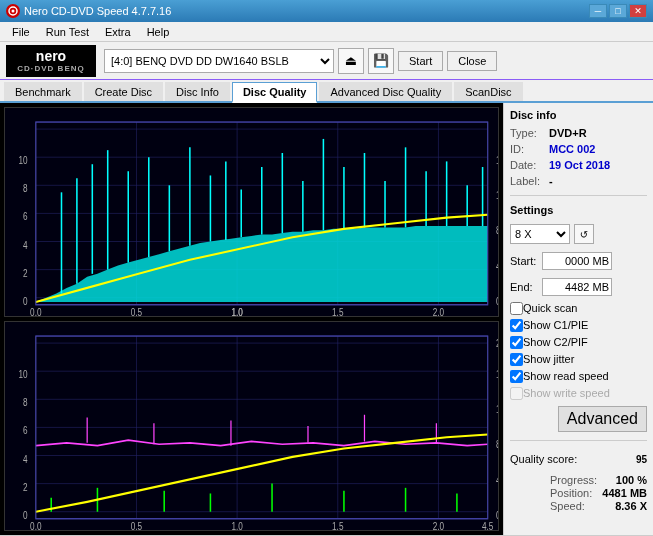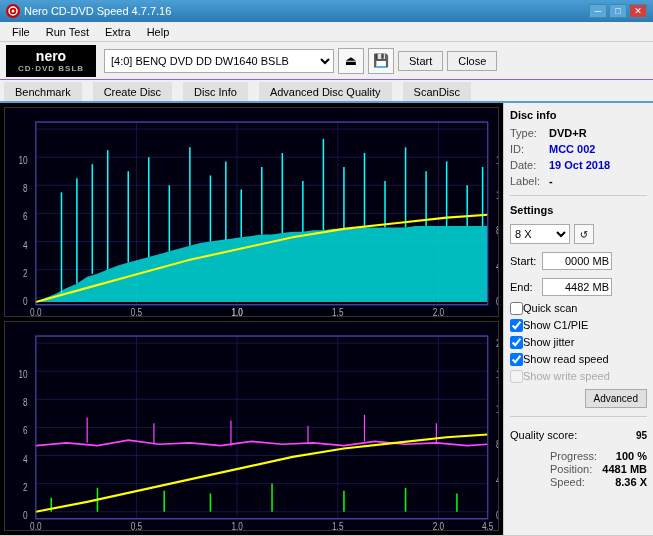--- a/index.html
+++ b/index.html
@@ -104,21 +104,21 @@
       background: #f0f0f0;
       border-bottom: 2px solid #5a9fd4;
       padding: 2px 4px 0 4px;
     }
     .tab {
       padding: 3px 10px;
       font-size: 11px;
       cursor: pointer;
       border: 1px solid transparent;
       border-bottom: none;
-      margin-right: 11px;
+      margin-right: 2px;
       background: #e0e0e0;
     }
     .tab.active {
       background: white;
       border-color: #5a9fd4;
       border-bottom: 2px solid white;
       margin-bottom: -2px;
       font-weight: bold;
     }
 
@@ -214,21 +214,21 @@
       font-size: 11px;
     }
     .checkbox-row input[type=checkbox] {
       width: 13px; height: 13px;
     }
 
     .advanced-btn {
       background: #e0e0e0;
       border: 1px solid #aaa;
       padding: 3px 8px;
-      font-size: 10px;
+      font-size: 16px;
       cursor: pointer;
       text-align: right;
       align-self: flex-end;
       margin-top: 2px;
     }
     .quality-score-row {
       display: flex;
       align-items: center;
       justify-content: space-between;
       font-size: 11px;
@@ -272,33 +272,34 @@
 <div class="menu-bar">
   <div class="menu-item">File</div>
   <div class="menu-item">Run Test</div>
   <div class="menu-item">Extra</div>
   <div class="menu-item">Help</div>
 </div>
 
 <div class="toolbar">
   <div class="nero-logo">
     <div class="nero-text">nero</div>
-    <div class="cdspeed-text">CD·DVD BSLB</div>
+    <div class="cdspeed-text">CD·DVD BENQ</div>
   </div>
   <select class="drive-select"><option>[4:0]  BENQ DVD DD DW1640 BSLB</option></select>
   <div class="toolbar-icon-btn">⏏</div>
   <div class="toolbar-icon-btn">💾</div>
   <button class="toolbar-btn">Start</button>
   <button class="toolbar-btn">Close</button>
 </div>
 
 <div class="tabs">
   <div class="tab">Benchmark</div>
   <div class="tab">Create Disc</div>
   <div class="tab">Disc Info</div>
+  <div class="tab active">Disc Quality</div>
   <div class="tab">Advanced Disc Quality</div>
   <div class="tab">ScanDisc</div>
 </div>
 
 <div class="main-content">
 
   <div class="charts-area">
 
     <div class="chart-container">
       <svg class="chart-canvas" viewBox="0 0 480 148" preserveAspectRatio="none" xmlns="http://www.w3.org/2000/svg">
@@ -483,20 +484,24 @@
     </div>
     <div class="checkbox-row">
       <input type="checkbox" id="qs" style="">
       <label for="qs">Quick scan</label>
     </div>
     <div class="checkbox-row">
       <input type="checkbox" id="c1" checked="" style="">
       <label for="c1">Show C1/PIE</label>
     </div>
     <div class="checkbox-row">
+      <input type="checkbox" id="c2" checked="" style="">
+      <label for="c2">Show C2/PIF</label>
+    </div>
+    <div class="checkbox-row">
       <input type="checkbox" id="jit" checked="" style="">
       <label for="jit">Show jitter</label>
     </div>
     <div class="checkbox-row">
       <input type="checkbox" id="rspd" checked="" style="">
       <label for="rspd">Show read speed</label>
     </div>
     <div class="checkbox-row">
       <input type="checkbox" id="wspd" disabled="" style="">
       <label for="wspd" style="color:#aaa;">Show write speed</label>

